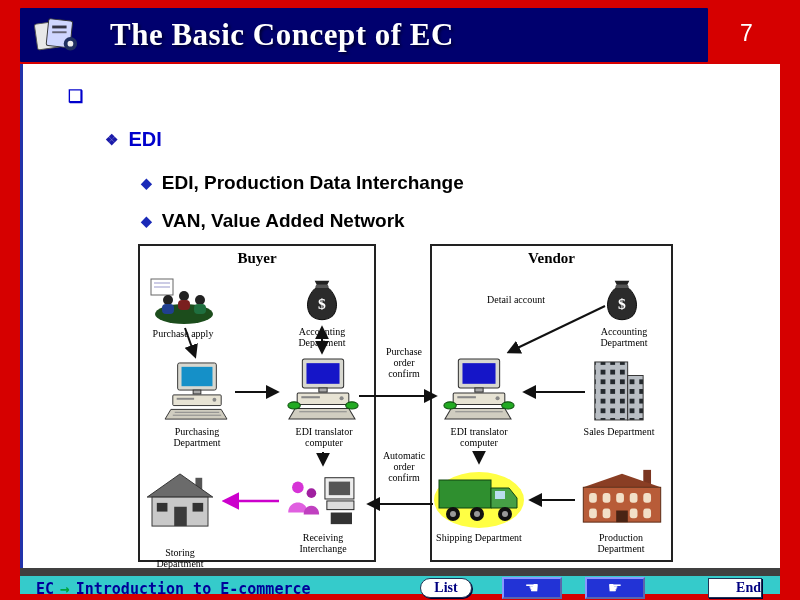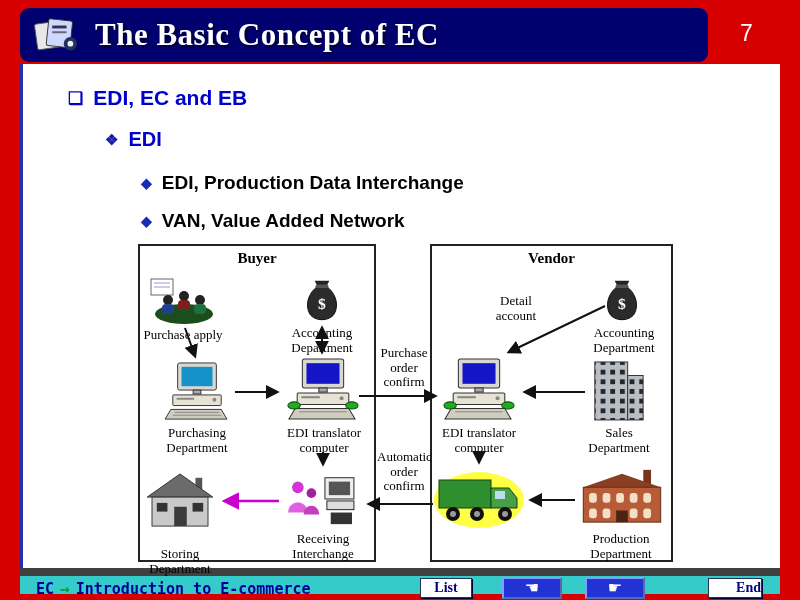--- a/index.html
+++ b/index.html
@@ -4,22 +4,22 @@
 <style>
   html,body { margin:0; padding:0; background:#555; }
   .slide {
     position:relative; width:800px; height:600px; overflow:hidden;
     background:#d60000;
     font-family:"Liberation Sans", sans-serif;
   }
   
   .header {
     position:absolute; left:20px; top:8px; width:688px; height:54px;
-    background:#00006e; border-radius:9px;
-    display:flex; align-items:center; gap:15px; padding-left:14px; box-sizing:border-box;
+    background:#00006e; border-radius:1px;
+    display:flex; align-items:center; gap:30px; padding-left:14px; box-sizing:border-box;
   }
   .htitle {
     font-family:"Liberation Serif", serif; font-weight:bold; font-size:31px;
     color:#ffffff; letter-spacing:0.5px; text-shadow:2px 2px 3px rgba(0,0,0,0.55);
     white-space:nowrap;
   }
   .hicon { width:46px; height:40px; flex:0 0 auto; }
   .pagenum {
     position:absolute; left:740px; top:20px; color:#ffffff; font-size:23px;
   }
@@ -39,21 +39,21 @@
   .l3g { color:#1a2ab8; font-size:14px; }
   
   .diagram { position:absolute; left:110px; top:178px; width:545px; height:325px; }
   .dbox { position:absolute; border:2px solid #222; background:#fff; box-sizing:border-box; z-index:1; }
   .btitle {
     position:absolute; z-index:2; font-family:"Liberation Serif", serif;
     font-weight:bold; font-size:15px; text-align:center; color:#000;
   }
   .dlabel {
     position:absolute; z-index:2; font-family:"Liberation Serif", serif;
-    font-size:13px; line-height:1.12; text-align:center; color:#000;
+    font-size:10px; line-height:1.12; text-align:center; color:#000;
   }
   .icon { position:absolute; z-index:2; }
   .icon svg { width:100%; height:100%; display:block; }
   .arrows { position:absolute; left:0; top:0; z-index:3; pointer-events:none; }
   
   .footer {
     position:absolute; left:20px; top:568px; width:760px; height:26px;
     background:#35cbcb; border-top:8px solid #404040; box-sizing:border-box;
   }
   .ftext {
@@ -65,21 +65,21 @@
   .wbtn {
     position:absolute; background:#ffffff; border:1px solid #223355;
     box-shadow:1px 1px 0 #000033;
     font-family:"Liberation Serif", serif; font-weight:bold; font-size:14px;
     color:#000080; padding:0; cursor:pointer; line-height:1;
   }
   .bbtn {
     position:absolute; background:#2233d6; border:2px outset #8899ff;
     color:#ffffff; font-size:16px; line-height:1; padding:0; cursor:pointer;
   }
-  .btn-list { left:400px; top:2px; width:52px; height:20px; }
+  .btn-list { left:400px; top:2px; width:52px; height:20px;border-radius:10px; }
   .btn-prev { left:482px; top:1px; width:60px; height:22px; }
   .btn-next { left:565px; top:1px; width:60px; height:22px; }
   .btn-end  { left:688px; top:2px; width:54px; height:20px;text-align:right; }
 </style>
 </head>
 <body>
 
 <div class="slide">
 
   <div class="header">
@@ -94,21 +94,20 @@
       </svg>
     </span>
     <span class="htitle">The Basic Concept of EC</span>
   </div>
   <div class="pagenum">7</div>
 
   <div class="content">
 
     <div class="bullet-row l1">
       <span class="l1g">❑</span>
-      <span>EDI, EC and EB</span>
     </div>
 
     <div class="bullet-row l2">
       <span class="l2g">❖</span>
       <span>EDI</span>
     </div>
 
     <div class="bullet-row l3 l3a">
       <span class="l3g">◆</span>
       <span>EDI, Production Data Interchange</span>
@@ -262,20 +261,21 @@
           <path d="M58,20 L76,20 L84,30 L84,40 L58,40 Z" fill="#46a046" stroke="#114411"></path>
           <rect x="62" y="23" width="10" height="8" fill="#bbddee"></rect>
           <circle cx="20" cy="46" r="7" fill="#111"></circle>
             <circle cx="20" cy="46" r="3" fill="#999"></circle>
           <circle cx="44" cy="46" r="7" fill="#111"></circle>
             <circle cx="44" cy="46" r="3" fill="#999"></circle>
           <circle cx="72" cy="46" r="7" fill="#111"></circle>
             <circle cx="72" cy="46" r="3" fill="#999"></circle>
         </svg>
       </div>
+      <div class="dlabel" style="left:302px;top:290px;width:88px">Shipping Department</div>
 
       <div class="icon" style="left:446px;top:224px;width:86px;height:60px">
         <svg viewBox="0 0 88 62">
           <rect x="66" y="4" width="8" height="18" fill="#7a3520"></rect>
           <polygon points="4,22 44,8 84,22" fill="#8a3e24"></polygon>
           <rect x="4" y="22" width="80" height="36" fill="#b85c38" stroke="#5a2a14"></rect>
           <g fill="#f2e0c8">
             <rect x="10" y="28" width="8" height="10" rx="3"></rect>
             <rect x="24" y="28" width="8" height="10" rx="3"></rect>
             <rect x="38" y="28" width="8" height="10" rx="3"></rect>

